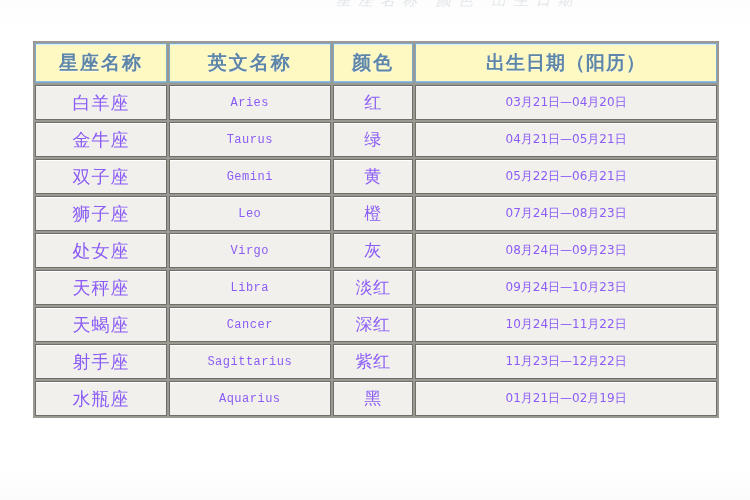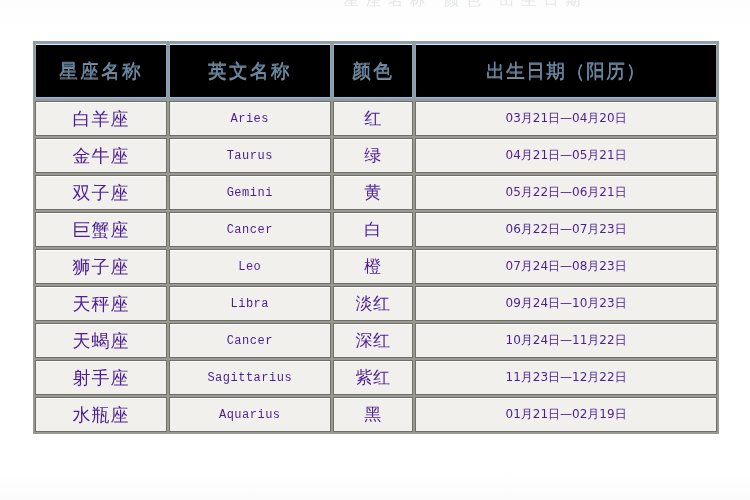--- a/index.html
+++ b/index.html
@@ -13,24 +13,25 @@
     overflow: hidden;
     background: #ffffff;
     font-family: "DejaVu Sans", "Liberation Sans", sans-serif;
     position: relative;
   }
 
   
   #ghost-strip {
     position: absolute;
     top: 0;
-    left: 12px;
+    left: 4px;
     width: 679px;
     height: 14px;
     overflow: hidden;
+    font-style: italic;
   }
   #ghost-strip .ghost-text {
     position: absolute;
     top: -9px;
     left: 332px;
     font-size: 15px;
     letter-spacing: 7px;
     color: #e2e6e8;
     white-space: nowrap;
     font-family: "DejaVu Sans", "Liberation Sans", sans-serif;
@@ -60,43 +61,43 @@
   }
 
   
   col.c-name  { width: 131px; }
   col.c-en    { width: 161px; }
   col.c-color { width: 80px;  }
   col.c-date  { width: 300px; }
 
   thead th {
     height: 38px;
-    padding: 8px;
-    background: #000000;
+    padding: 0;
+    background: #fef9c3;
     border: 1px solid #7ea9c9;
     box-shadow: inset 0 1px 0 #d6ebfb, inset 0 -1px 0 #8fbde0;
     color: #5d86a8;
     font-size: 19px;
-    font-weight: normal;
+    font-weight: bold;
     letter-spacing: 2px;
     text-align: center;
     vertical-align: middle;
     text-shadow: 0 1px 0 rgba(255,255,255,0.55);
   }
   thead th.th-date {
     letter-spacing: 1px;
   }
 
   tbody td {
     height: 33px;
     padding: 0;
     background: #f1f0ed;
     border: 1px solid #6f6f6a;
     box-shadow: inset 0 1px 0 #ffffff;
-    color: #4c1d95;
+    color: #8b5cf6;
     font-size: 18px;
     text-align: center;
     vertical-align: middle;
     white-space: nowrap;
     overflow: hidden;
   }
 
   td.cell-name {
     font-size: 18px;
     letter-spacing: 1px;
@@ -157,32 +158,32 @@
           <td class="cell-color">绿</td>
           <td class="cell-date">04月21日—05月21日</td>
         </tr>
         <tr>
           <td class="cell-name">双子座</td>
           <td class="cell-en">Gemini</td>
           <td class="cell-color">黄</td>
           <td class="cell-date">05月22日—06月21日</td>
         </tr>
         <tr>
-          <td class="cell-name">巨蟹座</td>
-          <td class="cell-en">Cancer</td>
-          <td class="cell-color">白</td>
-          <td class="cell-date">06月22日—07月23日</td>
-        </tr>
-        <tr>
           <td class="cell-name">狮子座</td>
           <td class="cell-en">Leo</td>
           <td class="cell-color">橙</td>
           <td class="cell-date">07月24日—08月23日</td>
         </tr>
         <tr>
+          <td class="cell-name">处女座</td>
+          <td class="cell-en">Virgo</td>
+          <td class="cell-color">灰</td>
+          <td class="cell-date">08月24日—09月23日</td>
+        </tr>
+        <tr>
           <td class="cell-name">天秤座</td>
           <td class="cell-en">Libra</td>
           <td class="cell-color">淡红</td>
           <td class="cell-date">09月24日—10月23日</td>
         </tr>
         <tr>
           <td class="cell-name">天蝎座</td>
           <td class="cell-en">Cancer</td>
           <td class="cell-color">深红</td>
           <td class="cell-date">10月24日—11月22日</td>

